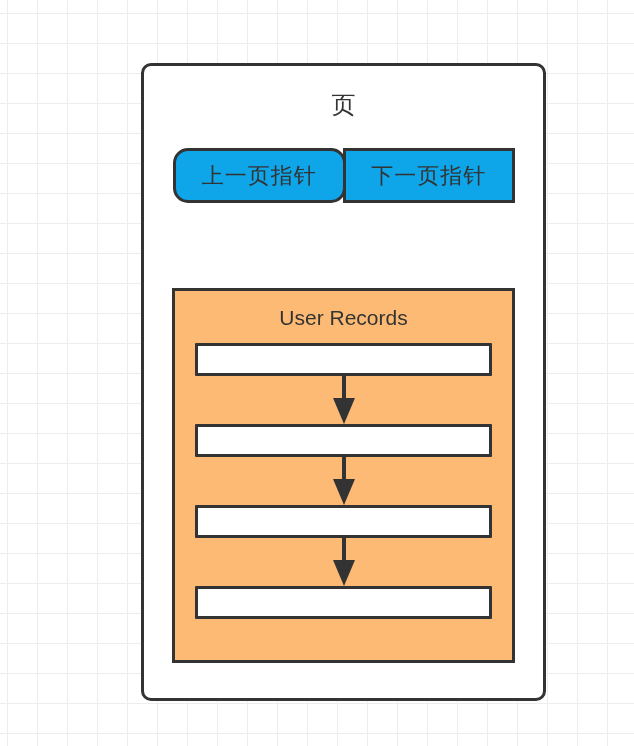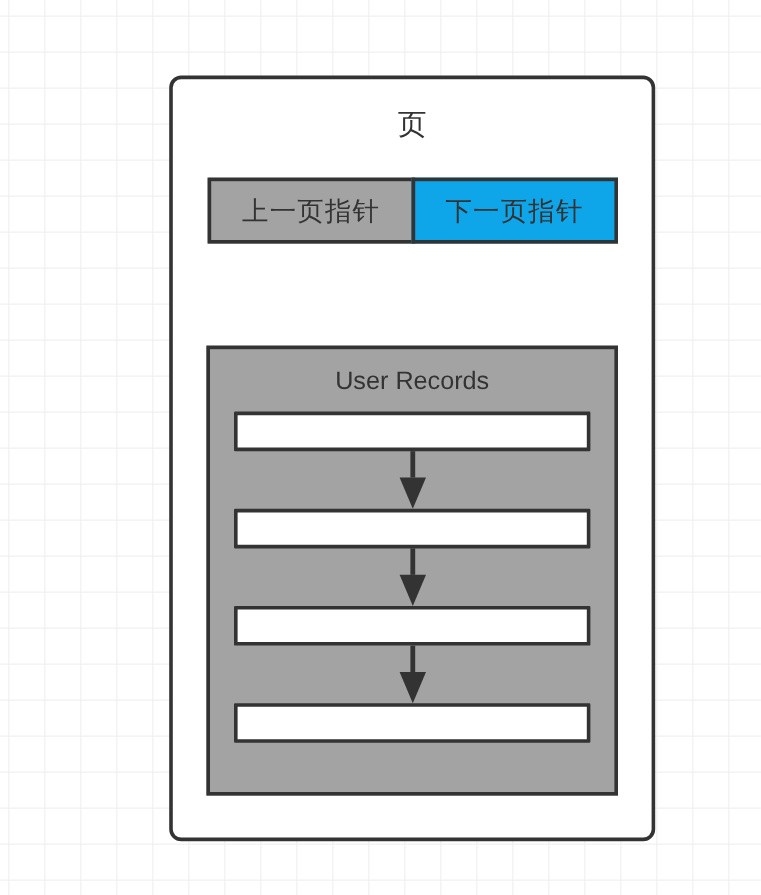--- a/index.html
+++ b/index.html
@@ -113,25 +113,25 @@
   }
 </style>
 </head>
 <body>
 
 <div class="page-box">
 
   <div class="page-title">页</div>
 
   <div class="pointer-row">
-    <div class="pointer-cell prev" style="background: #a3a3a3;">上一页指针</div>
+    <div class="pointer-cell prev" style="background: #0ea5e9; border-radius: 15px;">上一页指针</div>
     <div class="pointer-cell next" style="background: #0ea5e9;">下一页指针</div>
   </div>
 
-  <div class="records-box" style="background: #a3a3a3;">
+  <div class="records-box" style="background: #fdba74;">
     <div class="records-title">User Records</div>
     <div>
         <div class="record-row" style="background: rgb(255, 255, 255);"></div>
         <div class="down-arrow">
           <div class="shaft"></div>
           <div class="head"></div>
         </div>
         <div class="record-row" style="background: rgb(255, 255, 255);"></div>
         <div class="down-arrow">
           <div class="shaft"></div>

